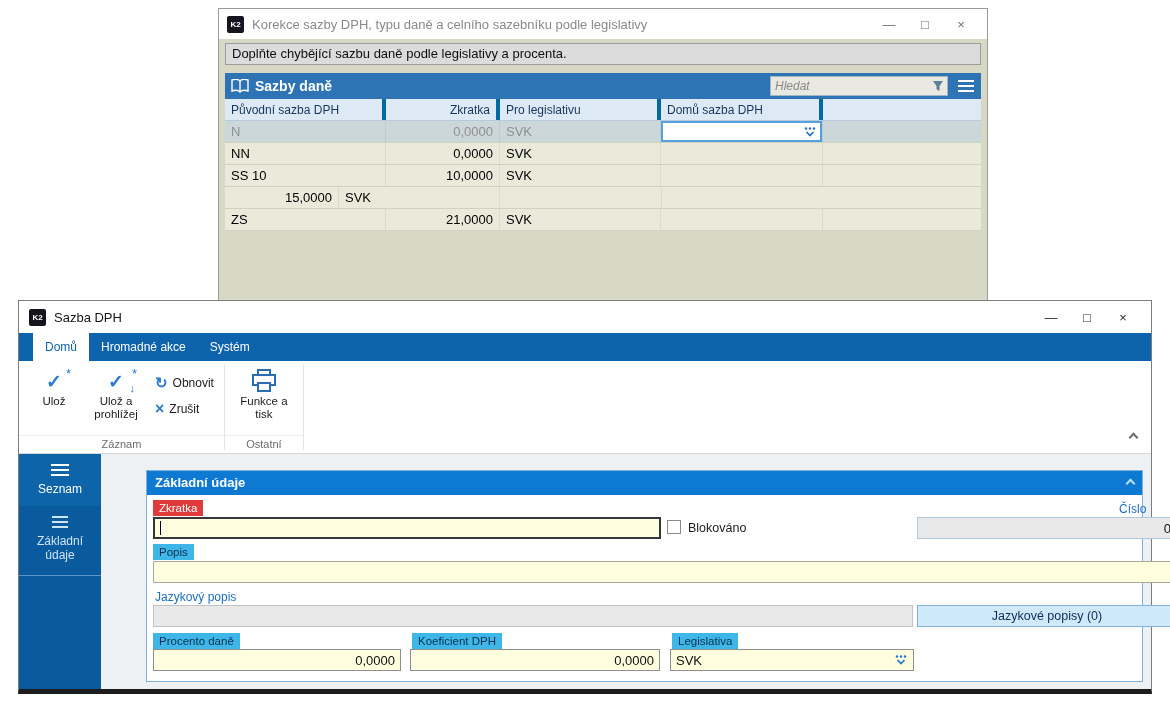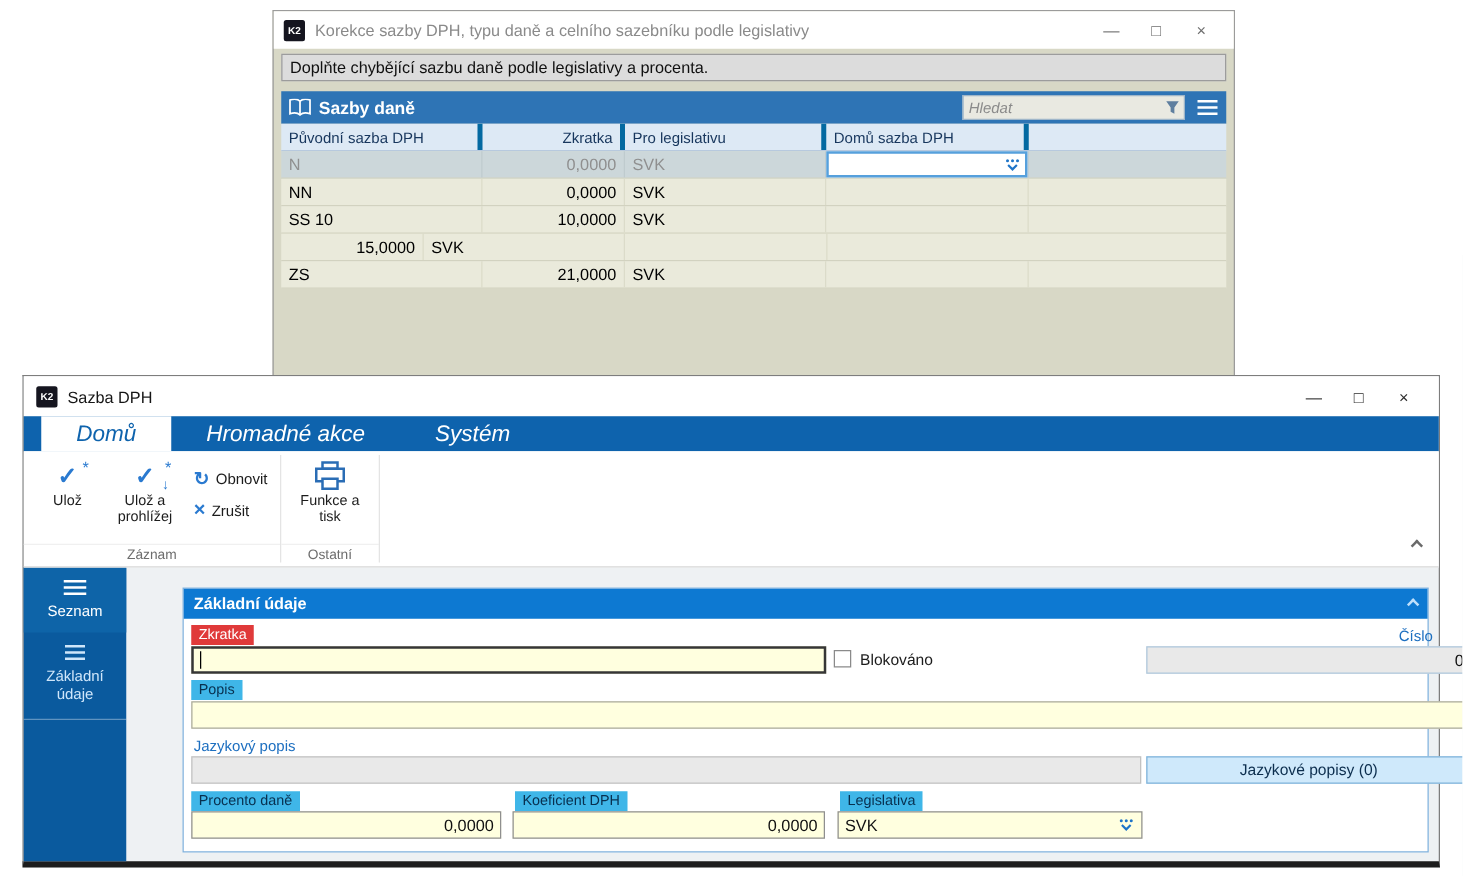--- a/index.html
+++ b/index.html
@@ -36,21 +36,21 @@
   .combo { flex:1; height:100%; background:#fff; border:2px solid #56a0dc; display:flex; align-items:center; padding-left:4px; }
   .combo .spacer { flex:1; }
   .combo svg { margin-right:3px; flex:none; }
 
   
   #frontWin { left:18px; top:300px; width:1134px; height:394px; background:#eef1f3; border:1px solid #7d7d7d; border-bottom:5px solid #1d1d1d; z-index:2; display:flex; flex-direction:column; }
   .fw-title { height:32px; background:#fff; display:flex; align-items:center; padding:0 10px; flex:none; }
   .fw-title .t { margin-left:8px; color:#151515; font-size:13px; }
   #frontWin .winbtn { color:#2c2c2c; }
   .fw-tabs { height:28px; background:var(--k2-blue,#0e63ad); display:flex; padding-left:14px; flex:none; }
-  .tab { padding:0 28px; line-height:28px; color:#fff; font-size:18px; cursor:default;font-style:italic; }
+  .tab { padding:0 12px; line-height:28px; color:#fff; font-size:12px; cursor:default; }
   .tab.active { background:#fff; color:var(--k2-blue,#0e63ad); }
   .fw-ribbon { height:93px; background:#fff; display:flex; position:relative; border-bottom:1px solid #d8d8d8; flex:none; }
   .rgroup { display:flex; flex-direction:column; }
   .rgroup .gcontent { flex:1; display:flex; align-items:flex-start; padding:4px 6px 0; }
   .rgroup .glabel { font-size:11px; color:#6d6d6d; text-align:center; padding:2px 0 3px; border-top:1px solid #f0f0f0; }
   .rsep { width:1px; background:#e4e4e4; margin:3px 0; }
   .bigbtn { width:58px; display:flex; flex-direction:column; align-items:center; padding-top:2px; cursor:default; }
   .bigbtn.wide { width:66px; }
   .bigbtn .ic { height:28px; display:flex; align-items:center; justify-content:center; position:relative; width:100%; }
   .bigbtn .lb { font-size:11.5px; line-height:13px; text-align:center; color:#1c1c1c; }

